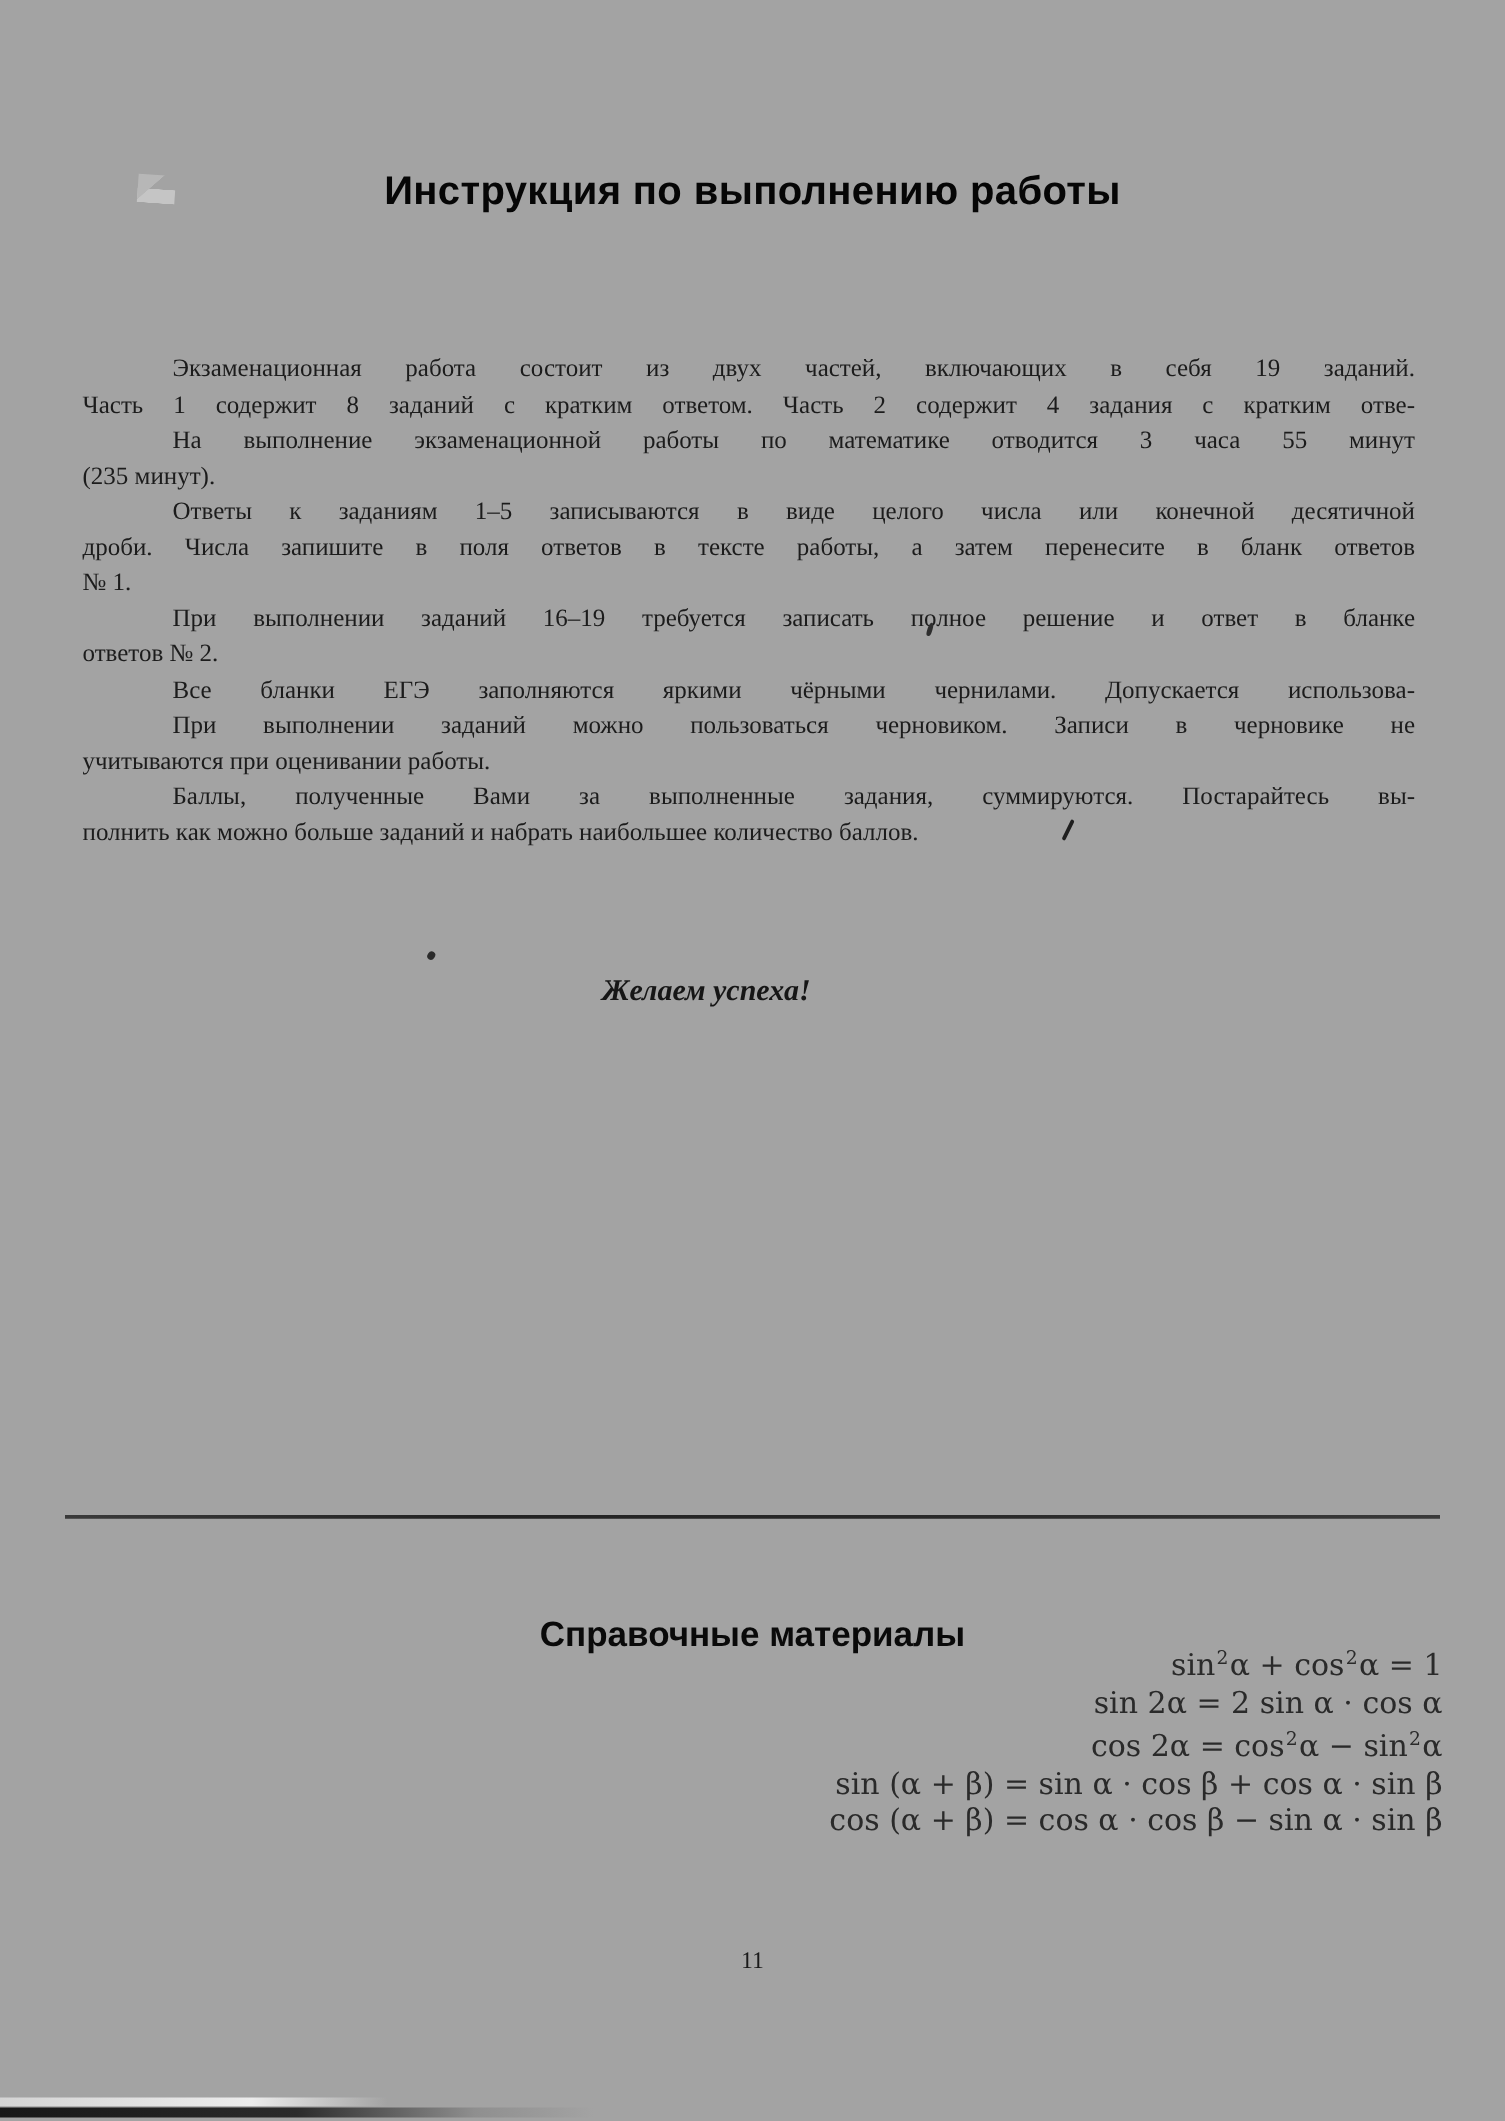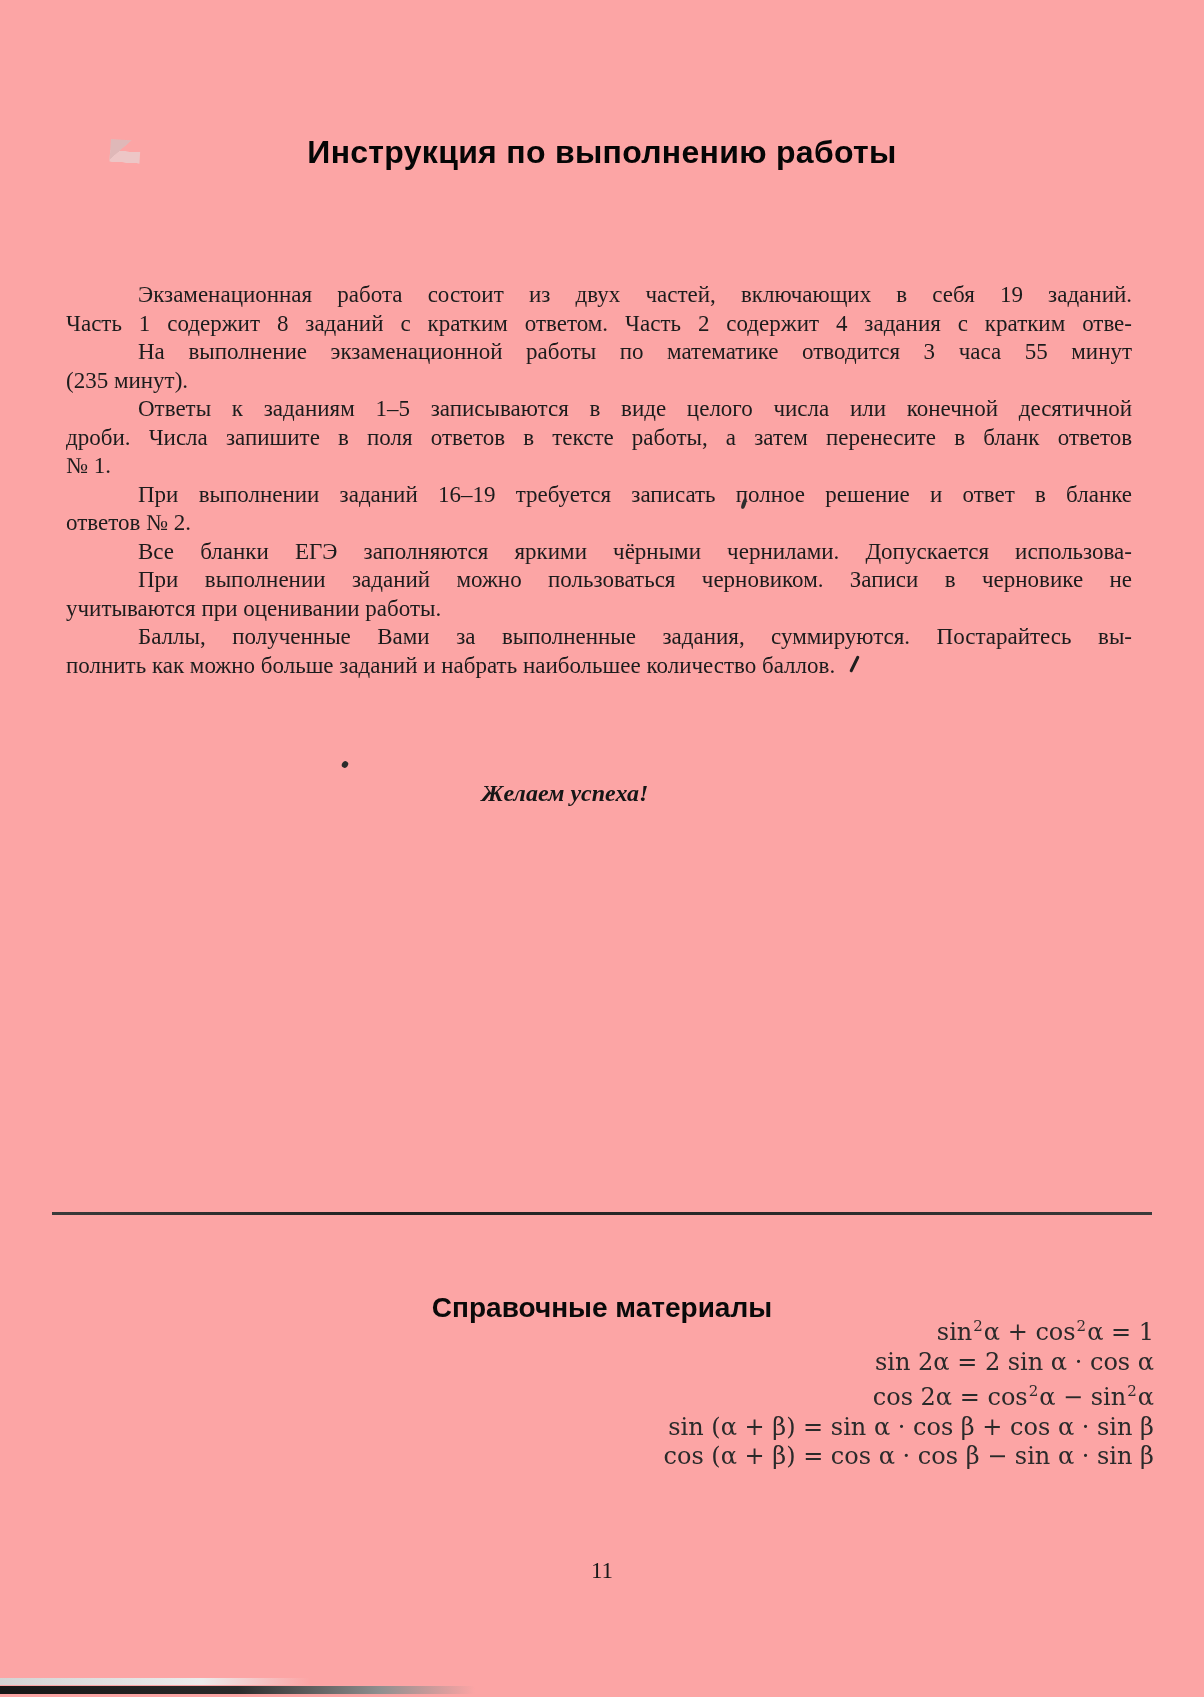--- a/index.html
+++ b/index.html
@@ -1,40 +1,40 @@
 <!DOCTYPE html>
 <html><head>
 <meta charset="utf-8">
 <style>
   html, body { margin: 0; padding: 0; background: #ffffff; }
   .page {
     position: relative;
     width: 1204px;
     height: 1697px;
     margin: 0 auto;
-    background: #fca5a5;
+    background: #a3a3a3;
     color: #1e1e1e;
     font-family: "Liberation Serif", "DejaVu Serif", serif;
     overflow: hidden;
   }
   .title {
     position: absolute;
     top: 134px; left: 0; width: 1204px;
     margin: 0;
     text-align: center;
     font-family: "Liberation Sans", "DejaVu Sans", sans-serif;
     font-weight: bold;
     font-size: 32px;
     letter-spacing: 0.3px;
     color: #060606;
   }
   .body-text {
     position: absolute;
     top: 281px; left: 66px; width: 1066px;
-    font-size: 23px;
+    font-size: 20px;
     line-height: 28.5px;
     color: #1c1c1c;
   }
   .para .line { text-align: justify; text-align-last: justify; }
   .para .line.first { text-indent: 72px; }
   .para .line.last { text-align-last: left; }
   .closing {
     position: absolute;
     top: 780px; left: 30px; width: 1070px;
     text-align: center;
@@ -66,21 +66,21 @@
     line-height: 29.5px;
     color: #2a2a2a;
     font-family: "DejaVu Serif", "Liberation Serif", serif;
     padding-left: 24px;
   }
   .formula .sq { font-size: 15px; vertical-align: 9px; margin: 0 1px; }
   .page-number {
     position: absolute;
     top: 1558px; left: 0; width: 1204px;
     text-align: center;
-    font-size: 23px;
+    font-size: 19px;
     color: #1a1a1a;
   }
   
   .artifact { position: absolute; pointer-events: none; }
   .art-title-smudge {
     left: 110px; top: 140px; width: 30px; height: 28px;
     background:
       linear-gradient(135deg, #c9c9c9 0 35%, transparent 36%),
       linear-gradient(to bottom, transparent 40%, #e2e2e2 41% 80%, transparent 81%);
     opacity: 0.55;

